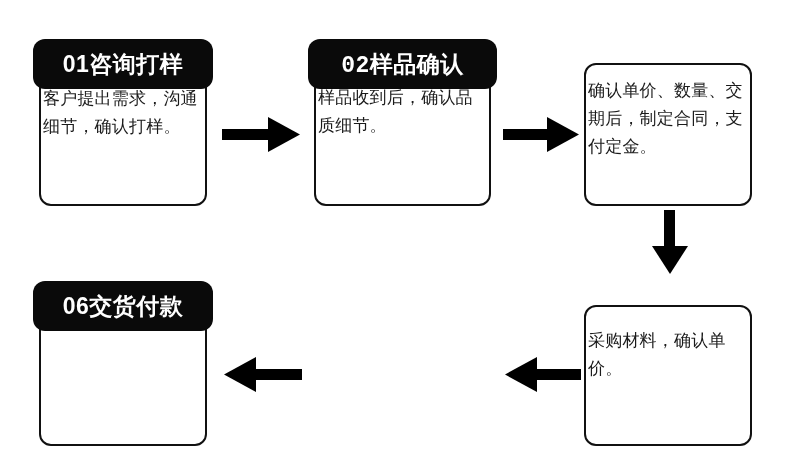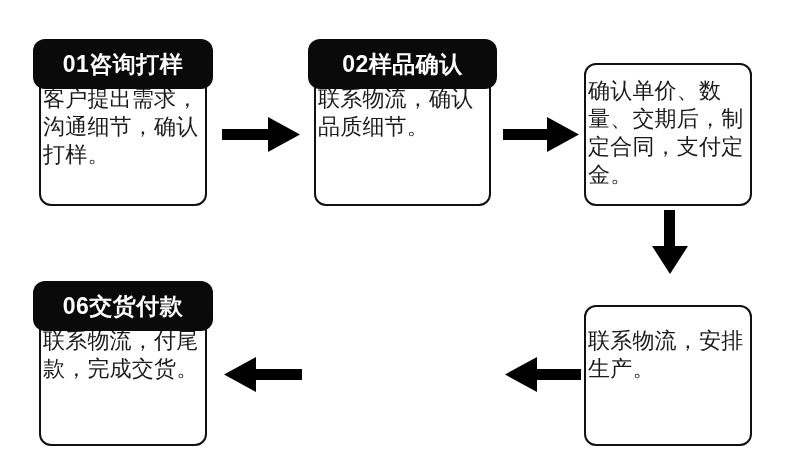--- a/index.html
+++ b/index.html
@@ -54,21 +54,21 @@
     border: 2.5px solid #111111;
     border-radius: 12px;
     z-index: 1;
     box-sizing: border-box;
   }
   .step-text {
     position: absolute;
     left: 10px;
     right: 8px;
     top: 46px;
-    font-size: 22px;
+    font-size: 17px;
     line-height: 28px;
     color: #1a1a1a;
     letter-spacing: 0.2px;
     word-break: break-all;
     z-index: 2;
   }
   .step-text.tall {
     top: 38px;
   }
 
@@ -93,24 +93,24 @@
     <div class="step-text">客户提出需求，沟通细节，确认打样。</div>
   </div>
 
   <div class="arrow" style="left:222px; top:100px; width:80px; height:42px;">
     <svg width="80" height="42" viewBox="0 0 80 42">
       <rect x="0" y="15" width="52" height="11" fill="#000000"></rect>
       <polygon points="46,3 78,20.5 46,38" fill="#000000"></polygon>
     </svg>
   </div>
 
-  <div class="step" style="left:308px; top:25px; width:189px; height:167px;">
+  <div class="step" style="left:308px; top:25px; width:189px; height:167px;font-family:Liberation Mono, monospace;">
     <div class="step-body"></div>
     <div class="step-header">02样品确认</div>
-    <div class="step-text">联系物流，确认品质细节。</div>
+    <div class="step-text">样品收到后，确认品质细节。</div>
   </div>
 
   <div class="arrow" style="left:503px; top:100px; width:78px; height:42px;">
     <svg width="78" height="42" viewBox="0 0 78 42">
       <rect x="0" y="15" width="50" height="11" fill="#000000"></rect>
       <polygon points="44,3 76,20.5 44,38" fill="#000000"></polygon>
     </svg>
   </div>
 
   <div class="step" style="left:578px; top:25px; width:180px; height:167px;">
@@ -121,36 +121,35 @@
   <div class="arrow" style="left:648px; top:196px; width:44px; height:66px;">
     <svg width="44" height="66" viewBox="0 0 44 66">
       <rect x="16" y="0" width="11" height="42" fill="#000000"></rect>
       <polygon points="4,36 40,36 22,64" fill="#000000"></polygon>
     </svg>
   </div>
 
   <div class="step" style="left:33px; top:267px; width:180px; height:165px;">
     <div class="step-body"></div>
     <div class="step-header">06交货付款</div>
-    <div class="step-text">联系物流，付尾款，完成交货。</div>
   </div>
 
   <div class="arrow" style="left:222px; top:340px; width:80px; height:42px;">
     <svg width="80" height="42" viewBox="0 0 80 42">
       <rect x="28" y="15" width="52" height="11" fill="#000000"></rect>
       <polygon points="34,3 2,20.5 34,38" fill="#000000"></polygon>
     </svg>
   </div>
 
 
   <div class="arrow" style="left:503px; top:340px; width:78px; height:42px;">
     <svg width="78" height="42" viewBox="0 0 78 42">
       <rect x="28" y="15" width="50" height="11" fill="#000000"></rect>
       <polygon points="34,3 2,20.5 34,38" fill="#000000"></polygon>
     </svg>
   </div>
 
   <div class="step" style="left:578px; top:267px; width:180px; height:165px;">
     <div class="step-body"></div>
-    <div class="step-text">联系物流，安排生产。</div>
+    <div class="step-text">采购材料，确认单价。</div>
   </div>
 
 </div>
 
 </body></html>

